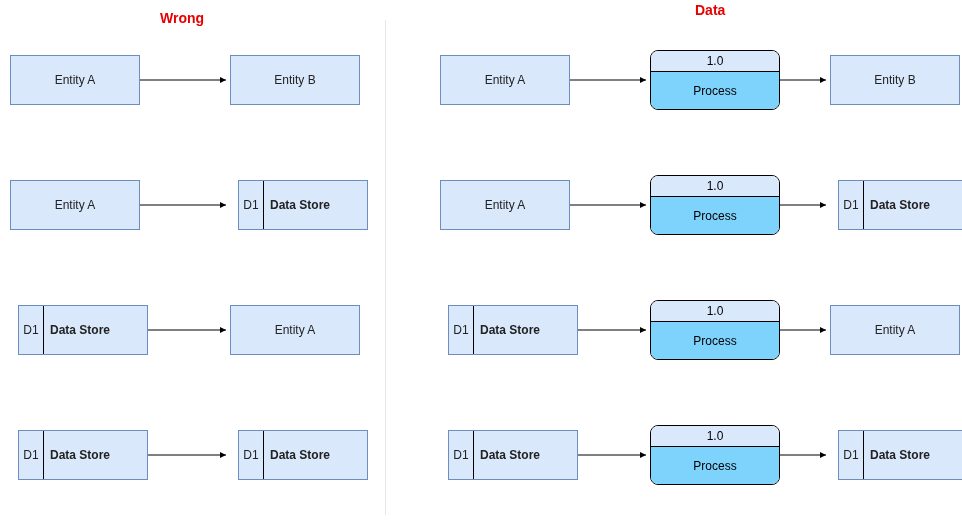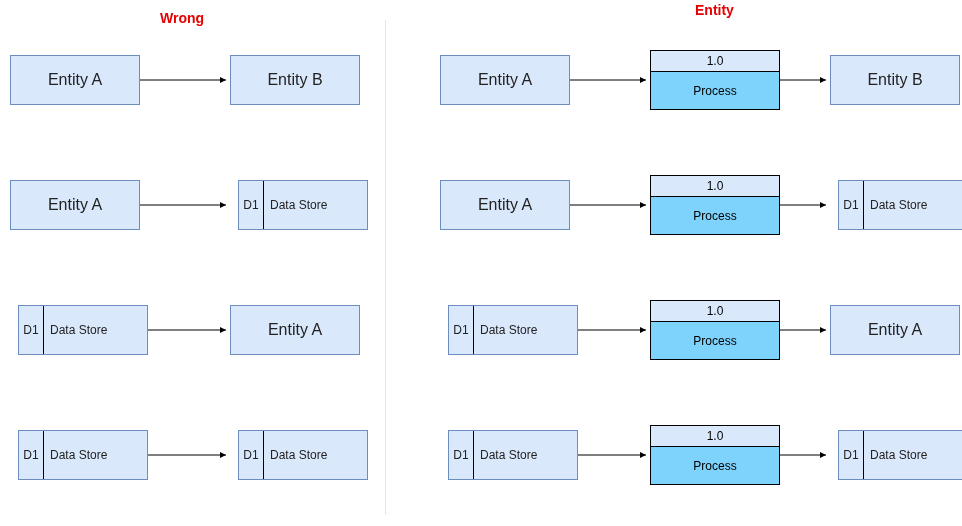--- a/index.html
+++ b/index.html
@@ -31,21 +31,21 @@
     border-left: 1px solid #e6e6e6;
   }
   .entity {
     position: absolute;
     background: #dae8fc;
     border: 1px solid #6c8ebf;
     box-sizing: border-box;
     display: flex;
     align-items: center;
     justify-content: center;
-    font-size: 16px;
+    font-size: 12px;
     color: #222;
   }
   .datastore {
     position: absolute;
     background: #dae8fc;
     border: 1px solid #6c8ebf;
     box-sizing: border-box;
     display: flex;
     font-size: 12px;
     color: #222;
@@ -56,25 +56,26 @@
     border-right: 1px solid #000;
     display: flex;
     align-items: center;
     justify-content: center;
   }
   .datastore .ds-label {
     flex: 1;
     display: flex;
     align-items: center;
     padding-left: 6px;
+    font-weight: bold;
   }
   .process {
     position: absolute;
     border: 1px solid #000;
-    border-radius: 0;
+    border-radius: 8px;
     box-sizing: border-box;
     overflow: hidden;
     display: flex;
     flex-direction: column;
     font-size: 12px;
   }
   .process .proc-top {
     background: #dae8fc;
     height: 20px;
     display: flex;
@@ -97,21 +98,21 @@
     height: 526px;
     pointer-events: none;
   }
 </style>
 </head>
 <body>
 
 <div class="canvas">
 
   <div class="col-header" style="left:160px; top:10px;">Wrong</div>
-  <div class="col-header" style="left:695px; top:2px;">Entity</div>
+  <div class="col-header" style="left:695px; top:2px;">Data</div>
   <div class="divider"></div>
 
   <svg>
     <defs>
       <marker id="arrowhead" markerWidth="8" markerHeight="8" refX="6" refY="3" orient="auto">
         <path d="M0,0 L6,3 L0,6 Z" fill="#000"></path>
       </marker>
     </defs>
 
     <line x1="140" y1="80" x2="226" y2="80" stroke="#000" stroke-width="1" marker-end="url(#arrowhead)"></line>

